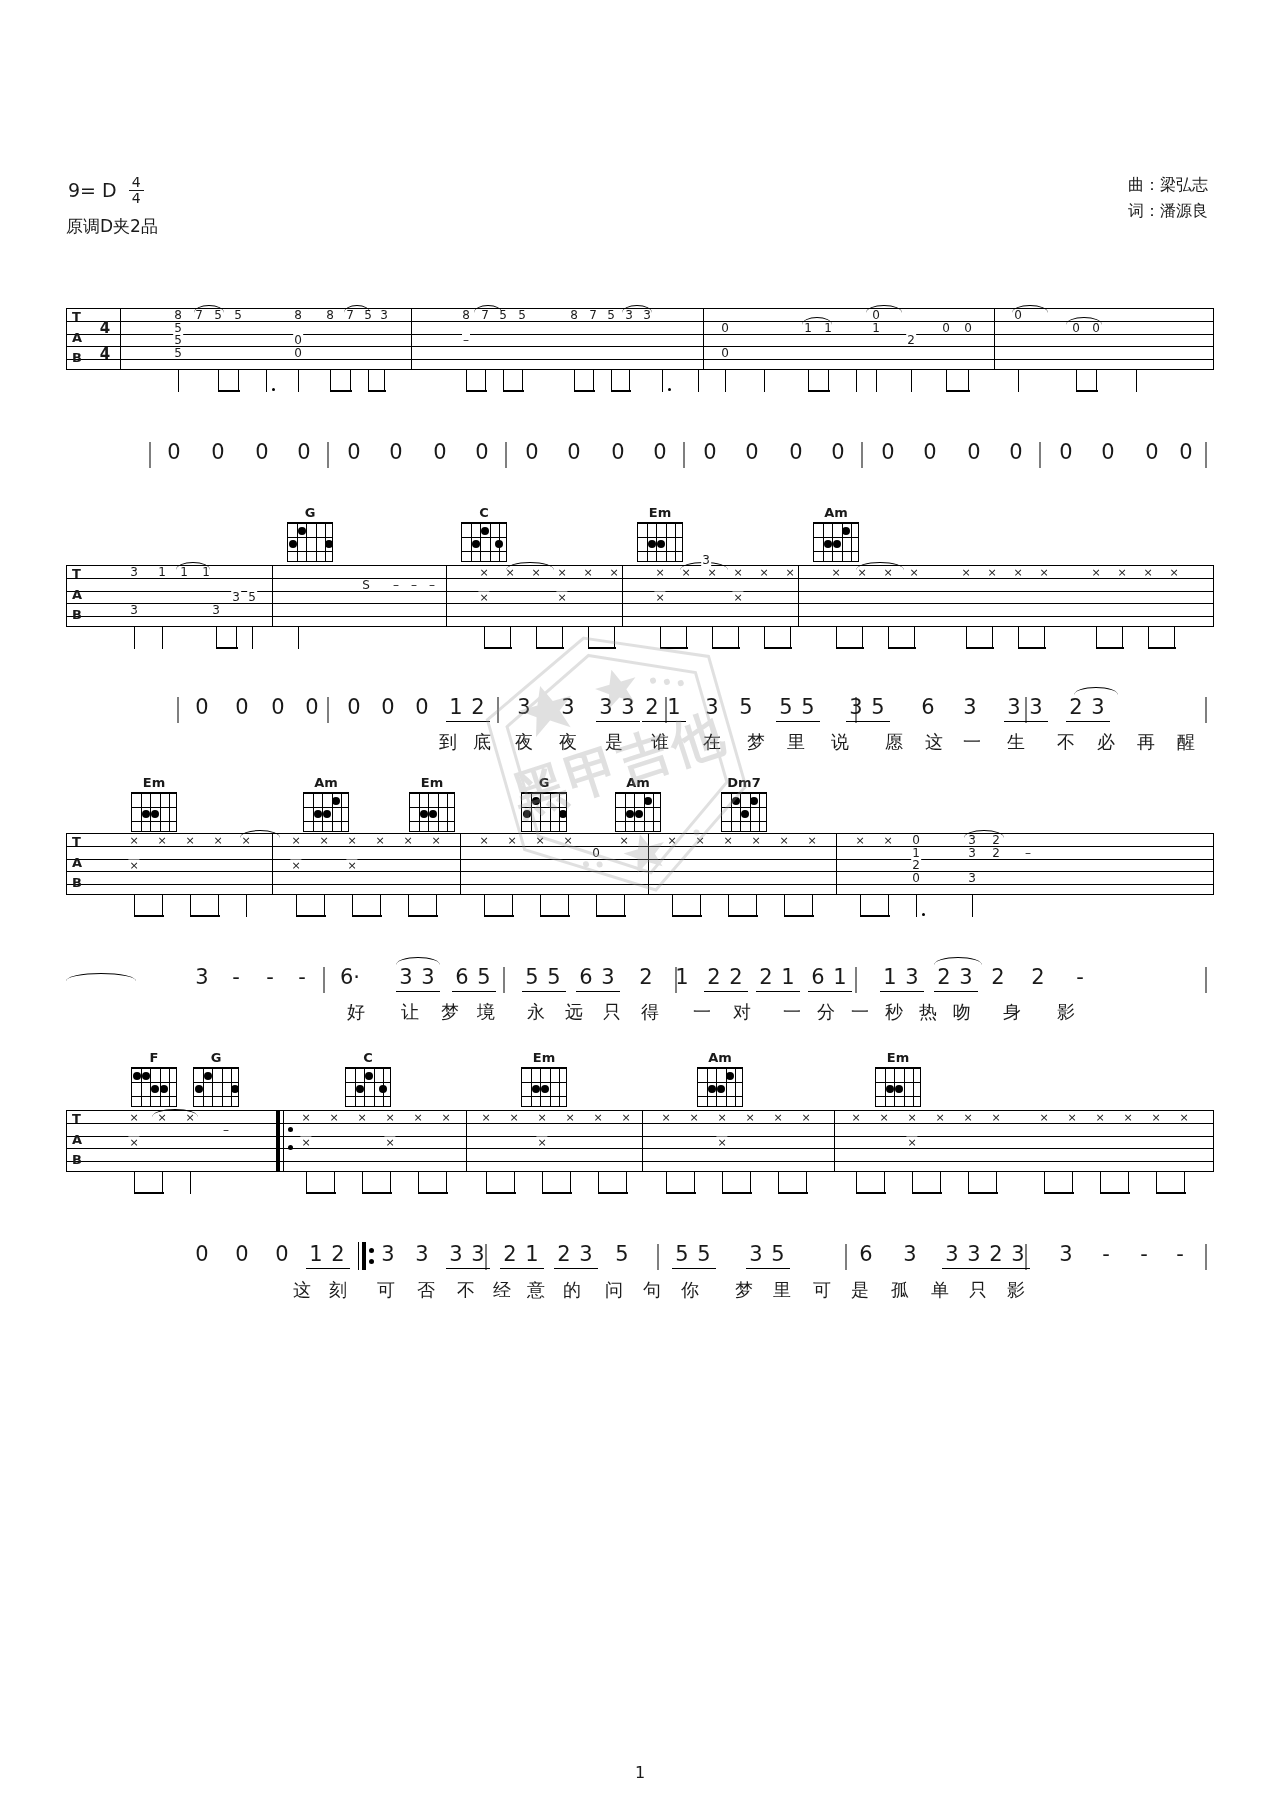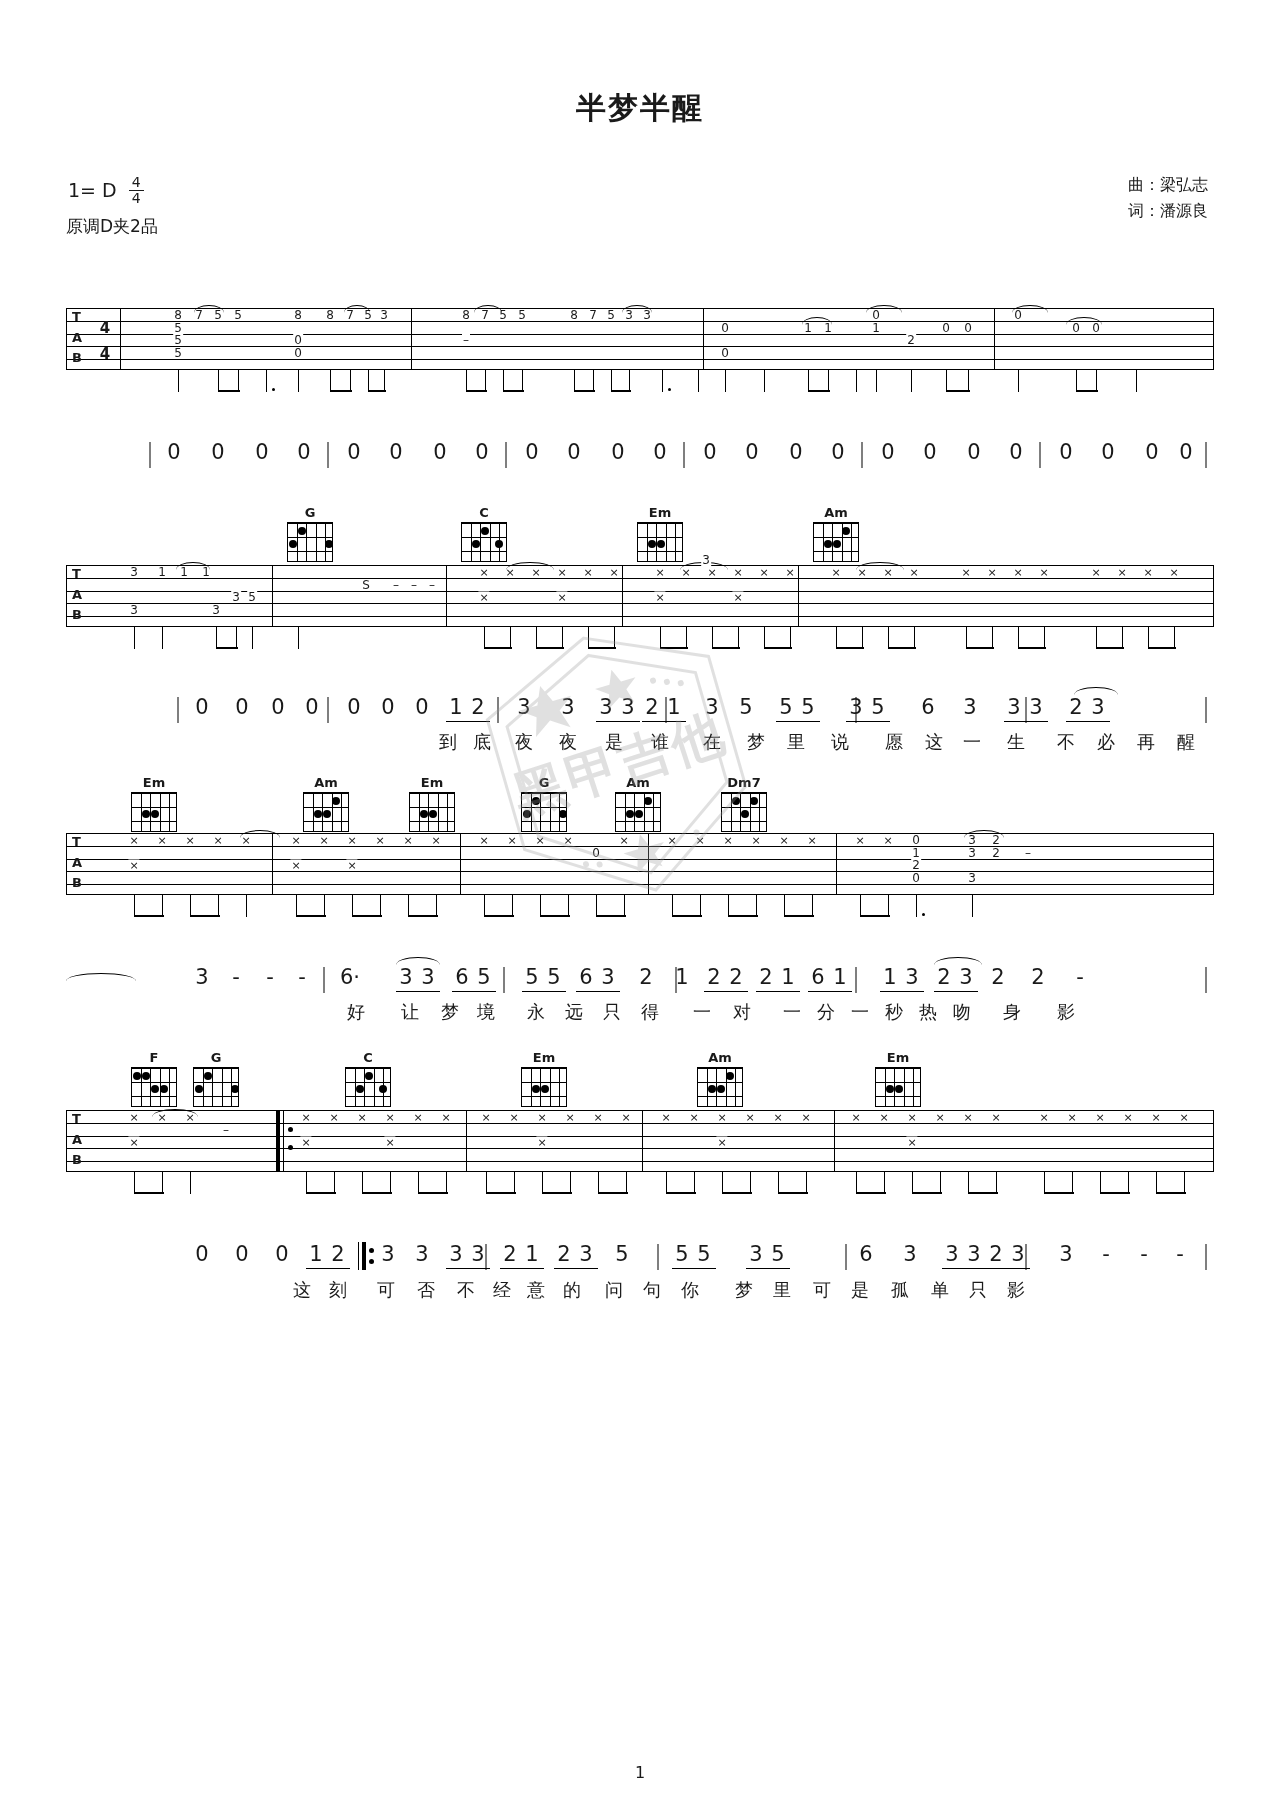--- a/index.html
+++ b/index.html
@@ -299,24 +299,23 @@
     width: 1280px;
     text-align: center;
     font-size: 16px;
   }
 </style>
 </head>
 <body>
 
 <div class="sheet">
 
-  <div class="title">半梦半醒</div>
 
   <div class="keyline">
-    <span>1= D</span>
+    <span>9= D</span>
     <span class="frac">
       <span class="num">4</span>
       <span class="den">4</span>
     </span>
   </div>
   <div class="capo">原调D夹2品</div>
 
   <div class="credit">
     <div>曲：梁弘志</div>
     <div>词：潘源良</div>

